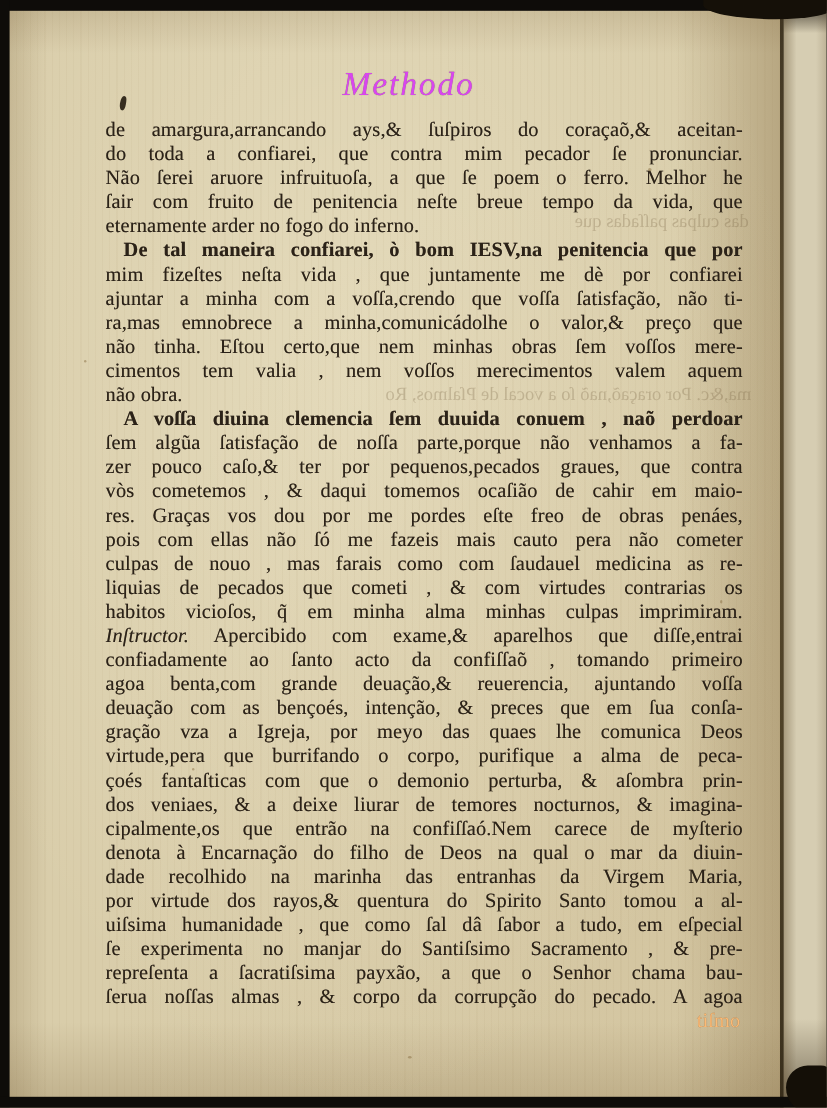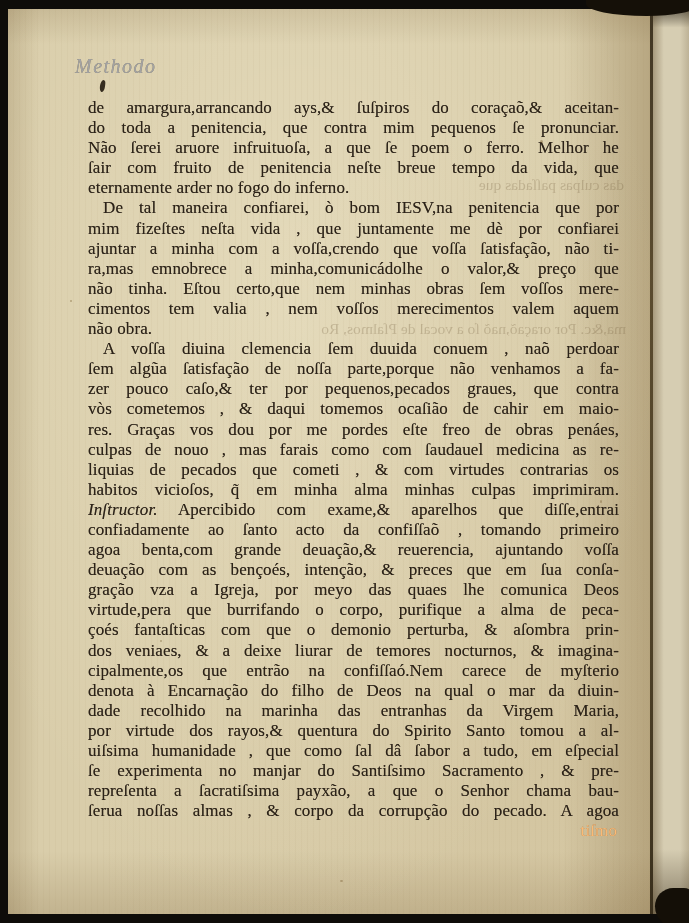--- a/index.html
+++ b/index.html
@@ -45,24 +45,25 @@
     left:586px;top:-6px;width:110px;height:22px;background:#151008;
     border-radius:0 0 45% 55%;
   }
   #frame-blob-br{
     left:655px;top:888px;width:40px;height:40px;background:#140f07;
     border-radius:50% 30% 10% 60%;
   }
   
   #page-header{
     position:absolute;left:95px;top:55px;width:531px;height:34px;
+    text-align:center;
     font-style:italic;
-    font-size:20px;
+    font-size:28px;
     letter-spacing:1.5px;
-    color:#a3a3a3;
+    color:#d946ef;
     transform:translateX(-20px);
     text-shadow:0 0 .6px rgba(43,34,24,.55);
   }
   #ink-mark{
     position:absolute;left:100px;top:80px;width:5px;height:12px;
     background:#241b10;border-radius:60% 40% 50% 50%;
     transform:rotate(8deg);opacity:.9;
   }
   
   #text-block{
@@ -70,21 +71,21 @@
     color:#2b2218;
     font-size:17px;
     letter-spacing:.1px;
     text-shadow:0 0 .5px rgba(43,34,24,.5);
   }
   .line{
     height:20.1px;line-height:20.1px;
     text-align:justify;text-align-last:justify;
     white-space:normal;overflow:hidden;
   }
-  .line.indent{text-indent:15px;}
+  .line.indent{text-indent:15px;font-weight:bold;}
   .line.endline{text-align-last:left;}
   .line em{font-style:italic;}
   #catchword{
     height:20px;line-height:20px;text-align:right;padding-right:2px;
     color:#fdba74;font-size:17px;
   }
   
   .ghost{
     position:absolute;
     color:#6b5636;opacity:.26;
@@ -121,36 +122,37 @@
 
   <div id="ink-mark"></div>
 
   <div id="page-header">Methodo</div>
 
   <div id="ghost-0" class="ghost">das culpas paſſadas que</div>
   <div id="ghost-1" class="ghost">ma,&amp;c. Por oraçaõ,naõ ſo a vocal de Pſalmos, Ro</div>
 
   <div id="text-block">
       <div class="line">de amargura,arrancando ays,&amp; ſuſpiros do coraçaõ,&amp; aceitan-</div>
-      <div class="line">do toda a penitencia, que contra mim pequenos ſe pronunciar.</div>
+      <div class="line">do toda a confiarei, que contra mim pecador ſe pronunciar.</div>
       <div class="line">Não ſerei aruore infruituoſa, a que ſe poem o ferro. Melhor he</div>
       <div class="line">ſair com fruito de penitencia neſte breue tempo da vida, que</div>
       <div class="line endline">eternamente arder no fogo do inferno.</div>
       <div class="line indent">De tal maneira confiarei, ò bom IESV,na penitencia que por</div>
       <div class="line">mim fizeſtes neſta vida , que juntamente me dè por confiarei</div>
       <div class="line">ajuntar a minha com a voſſa,crendo que voſſa ſatisfação, não ti-</div>
       <div class="line">ra,mas emnobrece a minha,comunicádolhe o valor,&amp; preço que</div>
       <div class="line">não tinha. Eſtou certo,que nem minhas obras ſem voſſos mere-</div>
       <div class="line">cimentos tem valia , nem voſſos merecimentos valem aquem</div>
       <div class="line endline">não obra.</div>
       <div class="line indent">A voſſa diuina clemencia ſem duuida conuem , naõ perdoar</div>
       <div class="line">ſem algũa ſatisfação de noſſa parte,porque não venhamos a fa-</div>
       <div class="line">zer pouco caſo,&amp; ter por pequenos,pecados graues, que contra</div>
       <div class="line">vòs cometemos , &amp; daqui tomemos ocaſião de cahir em maio-</div>
       <div class="line">res. Graças vos dou por me pordes eſte freo de obras penáes,</div>
+      <div class="line">pois com ellas não ſó me fazeis mais cauto pera não cometer</div>
       <div class="line">culpas de nouo , mas farais como com ſaudauel medicina as re-</div>
       <div class="line">liquias de pecados que cometi , &amp; com virtudes contrarias os</div>
       <div class="line">habitos vicioſos, q̃ em minha alma minhas culpas imprimiram.</div>
       <div class="line"><em>Inſtructor.</em> Apercibido com exame,&amp; aparelhos que diſſe,entrai</div>
       <div class="line">confiadamente ao ſanto acto da confiſſaõ , tomando primeiro</div>
       <div class="line">agoa benta,com grande deuação,&amp; reuerencia, ajuntando voſſa</div>
       <div class="line">deuação com as bençoés, intenção, &amp; preces que em ſua conſa-</div>
       <div class="line">gração vza a Igreja, por meyo das quaes lhe comunica Deos</div>
       <div class="line">virtude,pera que burrifando o corpo, purifique a alma de peca-</div>
       <div class="line">çoés fantaſticas com que o demonio perturba, &amp; aſombra prin-</div>

